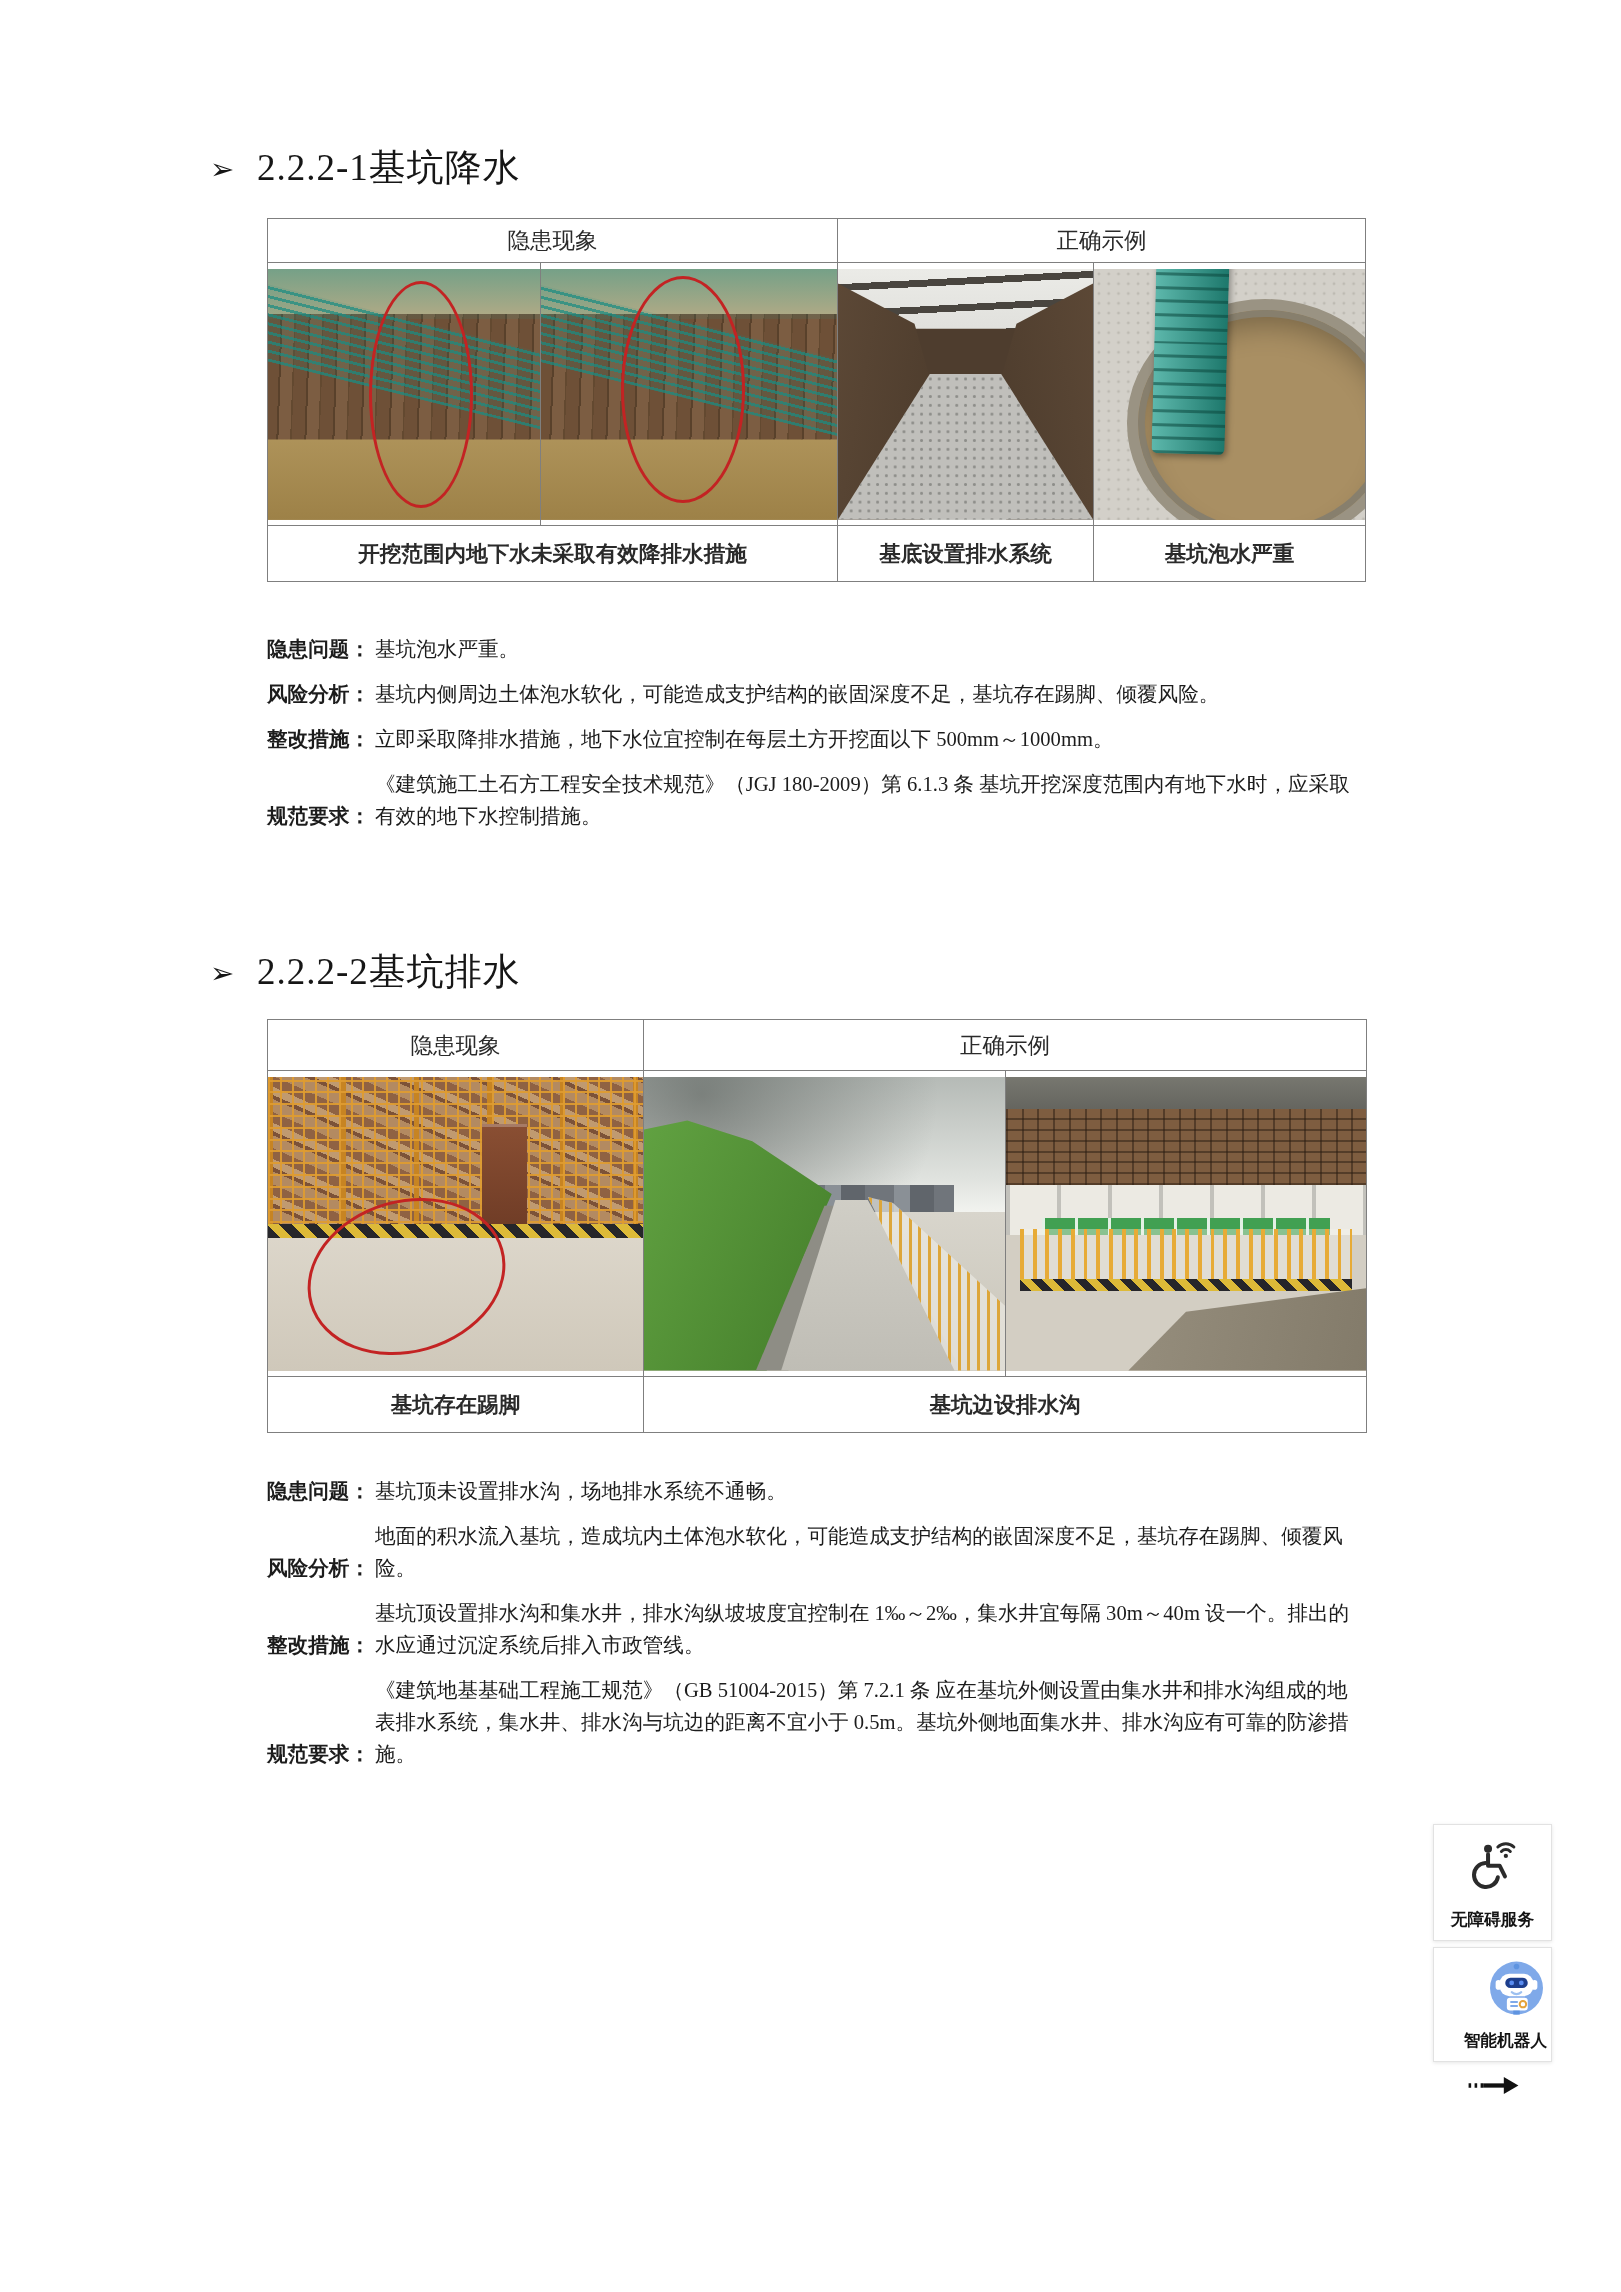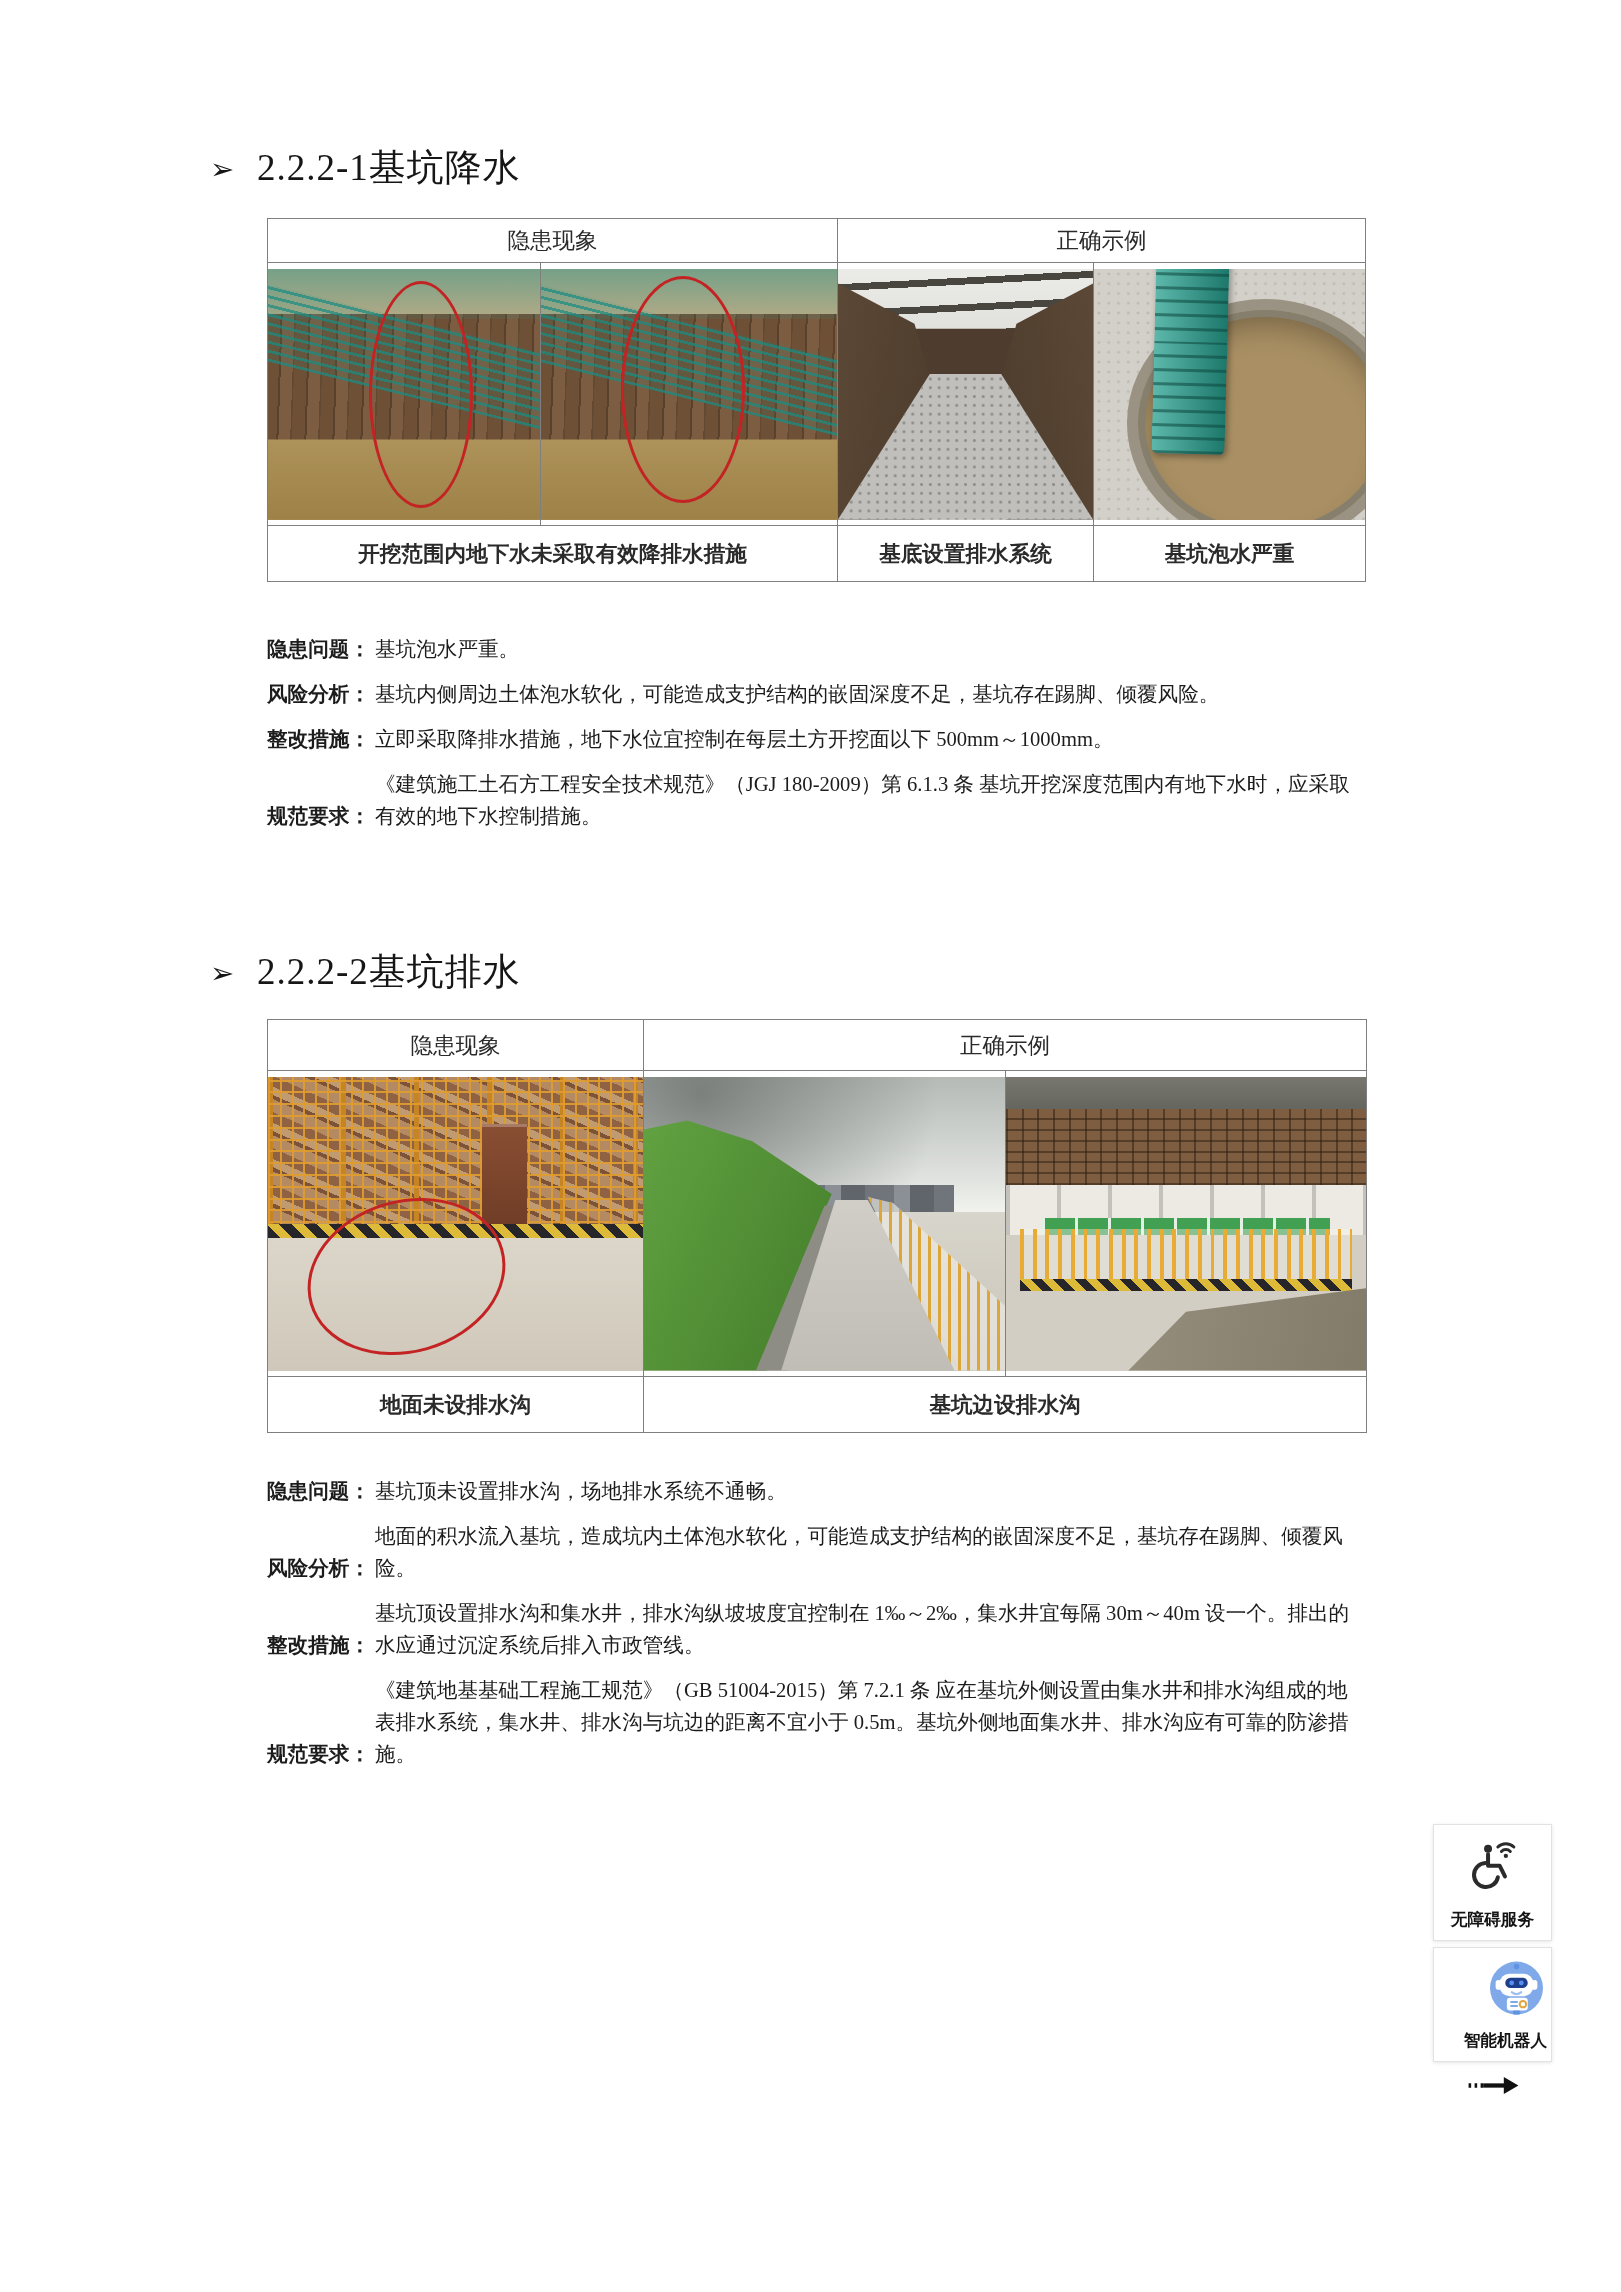--- a/index.html
+++ b/index.html
@@ -302,21 +302,21 @@
             <i class="lat"></i>
             <i class="wallband"></i>
             <i class="banner"></i>
             <i class="yf"></i>
             <i class="hz"></i>
             <i class="trench"></i>
           </div>
         </td>
       </tr>
       <tr class="crow">
-        <td class="capcell">地面未设排水沟</td>
+        <td class="capcell">基坑存在踢脚</td>
         <td class="capcell" colspan="2">基坑边设排水沟</td>
       </tr>
     </tbody>
   </table>
 
   <div class="details" id="details2">
     <div class="d-row">
       <span class="d-label">隐患问题：</span>
       <span class="d-text">基坑顶未设置排水沟，场地排水系统不通畅。</span>
     </div>

